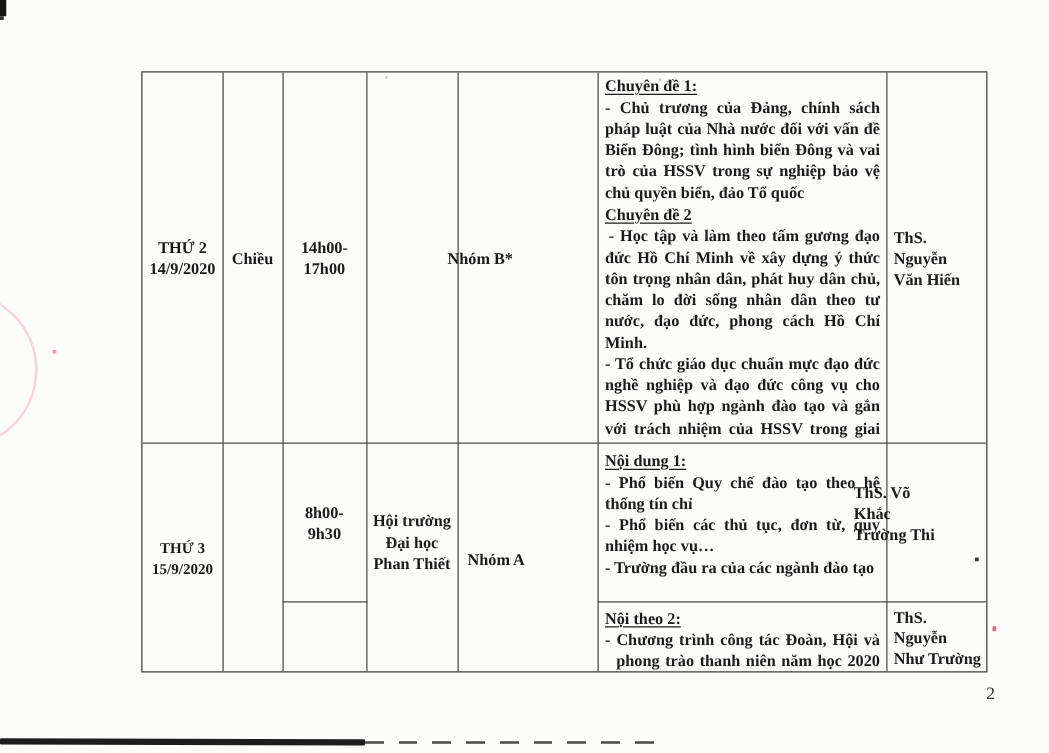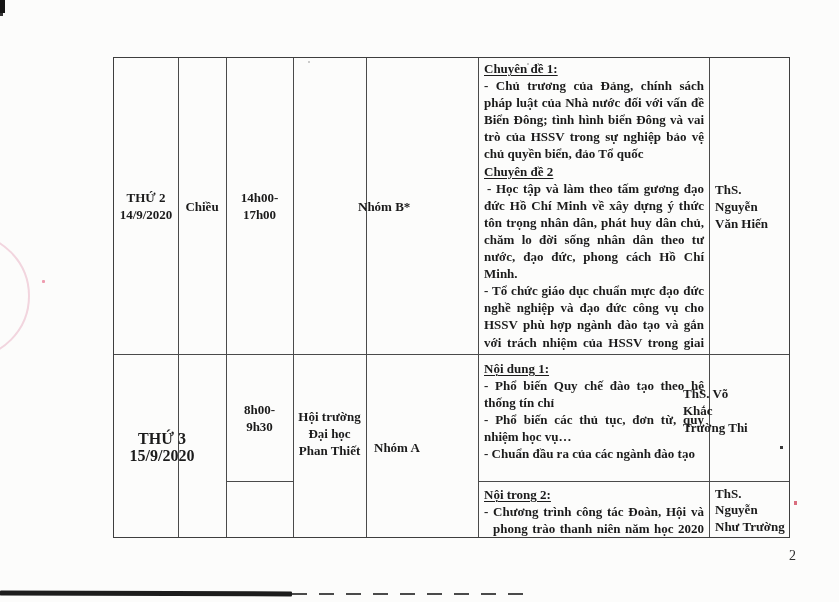--- a/index.html
+++ b/index.html
@@ -100,21 +100,21 @@
       <div class="para indent1">- Học tập và làm theo tấm gương đạo đức Hồ Chí Minh về xây dựng ý thức tôn trọng nhân dân, phát huy dân chủ, chăm lo đời sống nhân dân theo tư nước, đạo đức, phong cách Hồ Chí Minh.</div>
       <div class="para">- Tổ chức giáo dục chuẩn mực đạo đức nghề nghiệp và đạo đức công vụ cho HSSV phù hợp ngành đào tạo và gắn với trách nhiệm của HSSV trong giai đoạn hiện nay.</div>
     </div>
 
     <div class="cell left-center-cell" style="left:595px;top:0;width:82px;height:296px;padding-left:6px">
       <span>ThS.
 Nguyễn
 Văn Hiến</span>
     </div>
 
-    <div class="cell center-cell bold" style="left:16px;top:297px;width:64px;height:184px;font-size:16px">
+    <div class="cell center-cell bold" style="left:0;top:297px;width:64px;height:184px;font-size:12px">
       <span><span>THỨ 3</span>
 <span>15/9/2020</span></span>
     </div>
 
 
     <div class="cell center-cell" style="left:112px;top:296px;width:67px;height:127px">
       <span>8h00-
 9h30</span>
     </div>
 
@@ -125,25 +125,25 @@
     </div>
 
     <div class="cell left-center-cell" style="left:252px;top:297px;width:112px;height:184px;padding-left:8px">
       <span>Nhóm A</span>
     </div>
 
     <div class="cell content-cell" style="left:364px;top:297px;width:231px;height:125px;padding-top:5px">
       <div class="heading">Nội dung 1:</div>
       <div class="para">- Phổ biến Quy chế đào tạo theo hệ thống tín chỉ</div>
       <div class="para">- Phổ biến các thủ tục, đơn từ, quy nhiệm học vụ…</div>
-      <div class="para">- Chuẩn đầu ra của các ngành đào tạo</div>
+      <div class="para">- Trường đầu ra của các ngành đào tạo</div>
     </div>
 
     <div class="cell content-cell" style="left:364px;top:424px;width:231px;height:57px;padding-top:4px">
-      <div class="heading">Nội trong 2:</div>
+      <div class="heading">Nội theo 2:</div>
       <div class="para hang">- Chương trình công tác Đoàn, Hội và phong trào thanh niên năm học 2020 –</div>
     </div>
 
     <div class="cell left-center-cell" style="left:563px;top:297px;width:82px;height:126px;padding-left:6px;align-items:flex-start;padding-top:30px">
       <span>ThS. Võ
 Khắc
 Trường Thi</span>
     </div>
     <div class="cell left-center-cell" style="left:595px;top:424px;width:82px;height:57px;padding-left:6px;line-height:16.5px">
       <span>ThS.

